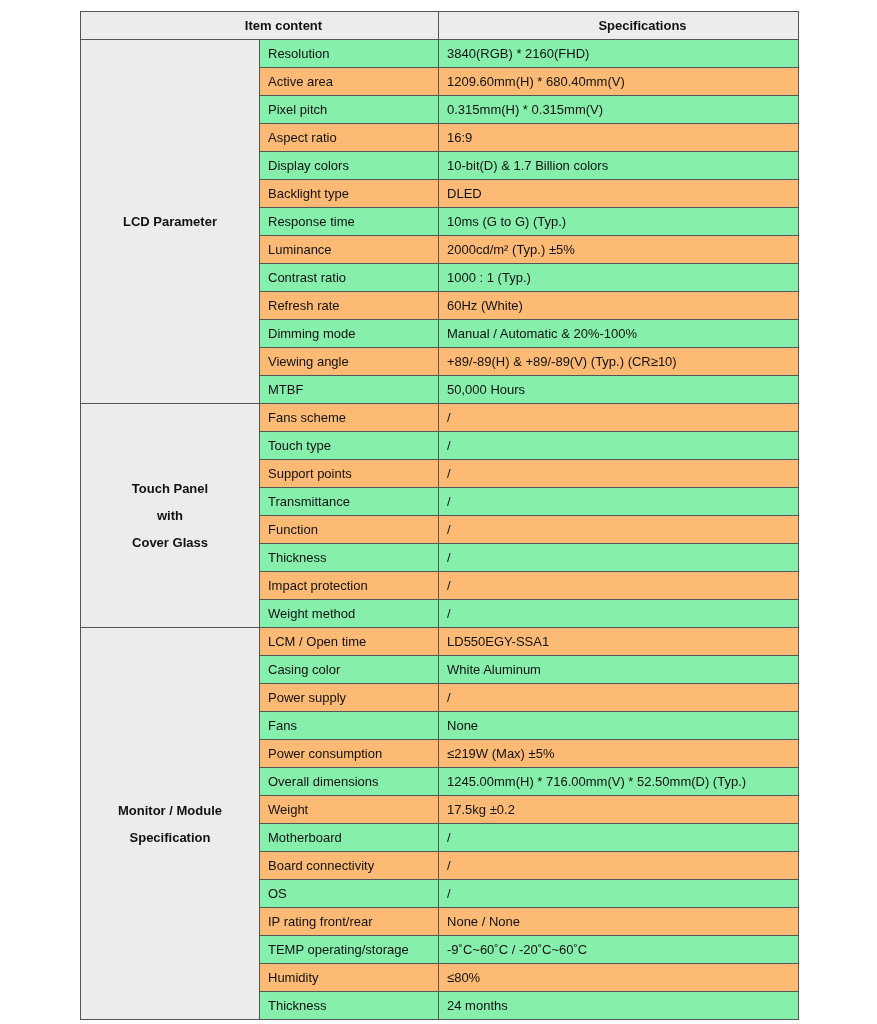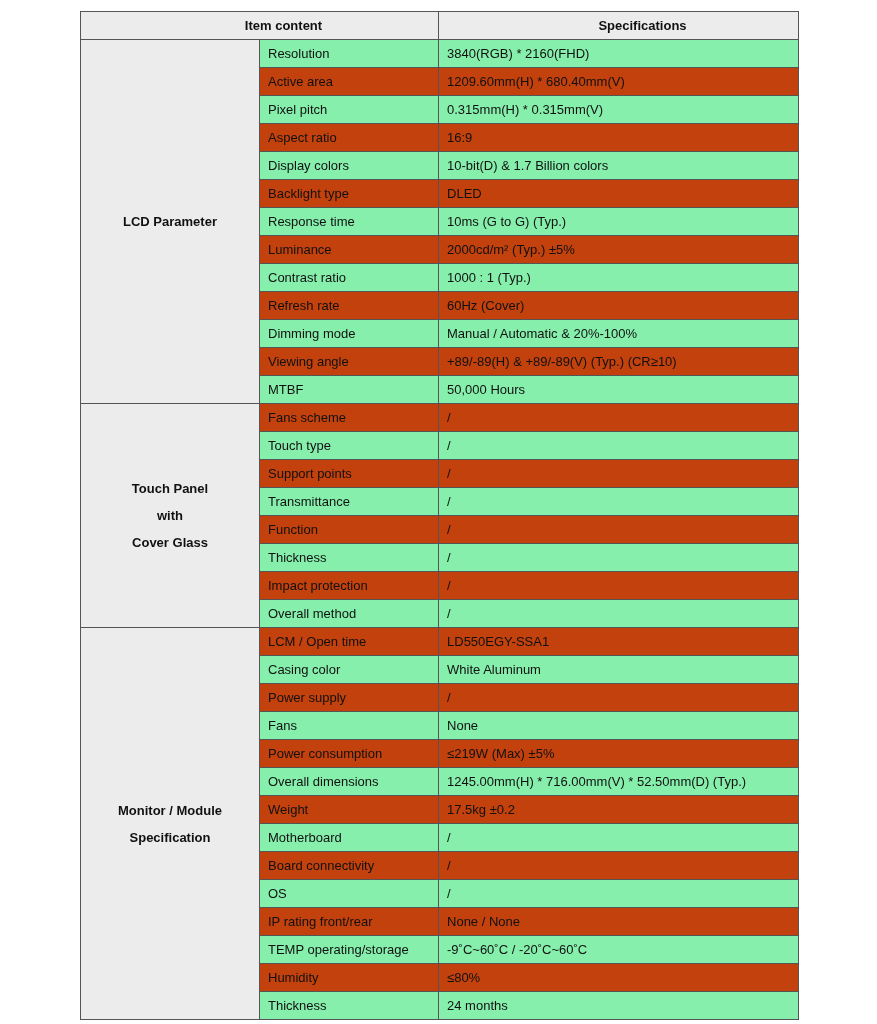--- a/index.html
+++ b/index.html
@@ -8,21 +8,21 @@
     position:absolute; left:80px; top:11px; width:718px;
     border-collapse:collapse; table-layout:fixed;
   }
   #spec-table td, #spec-table th {
     border:1px solid #555; padding:0; font-size:13px; line-height:27px; height:27px;
   }
   #spec-table th { background:#ececec; font-weight:bold; text-align:center;padding-left:48px; }
   col.c1 { width:179px; } col.c2 { width:179px; } col.c3 { width:360px; }
   td.group { background:#ececec; text-align:center; font-weight:bold; font-size:15px; line-height:19px;margin-left:37px; }
   td.item, td.val { padding-left:8px !important; white-space:nowrap; overflow:hidden; }
-  tr.g td.item, tr.g td.val { background:#c2410c; }
+  tr.g td.item, tr.g td.val { background:#fdba74; }
   tr.w td.item, tr.w td.val { background:#86efac; }
 </style>
 </head>
 <body>
 
 <table id="spec-table">
   <colgroup>
       <col class="c1">
       <col class="c2">
       <col class="c3">
@@ -68,21 +68,21 @@
       <tr class="g">
         <td class="item">Luminance</td>
         <td class="val">2000cd/m² (Typ.) ±5%</td>
       </tr>
       <tr class="w">
         <td class="item">Contrast ratio</td>
         <td class="val">1000 : 1 (Typ.)</td>
       </tr>
       <tr class="g">
         <td class="item">Refresh rate</td>
-        <td class="val">60Hz (Cover)</td>
+        <td class="val">60Hz (White)</td>
       </tr>
       <tr class="w">
         <td class="item">Dimming mode</td>
         <td class="val">Manual / Automatic &amp; 20%-100%</td>
       </tr>
       <tr class="g">
         <td class="item">Viewing angle</td>
         <td class="val">+89/-89(H) &amp; +89/-89(V) (Typ.)  (CR≥10)</td>
       </tr>
       <tr class="w">
@@ -116,21 +116,21 @@
       </tr>
       <tr class="w">
         <td class="item">Thickness</td>
         <td class="val">/</td>
       </tr>
       <tr class="g">
         <td class="item">Impact protection</td>
         <td class="val">/</td>
       </tr>
       <tr class="w">
-        <td class="item">Overall method</td>
+        <td class="item">Weight method</td>
         <td class="val">/</td>
       </tr>
       <tr class="g">
         <td class="group" rowspan="14">
           <div>Monitor / Module</div>
           <div>Specification</div>
         </td>
         <td class="item">LCM / Open time</td>
         <td class="val">LD550EGY-SSA1</td>
       </tr>

